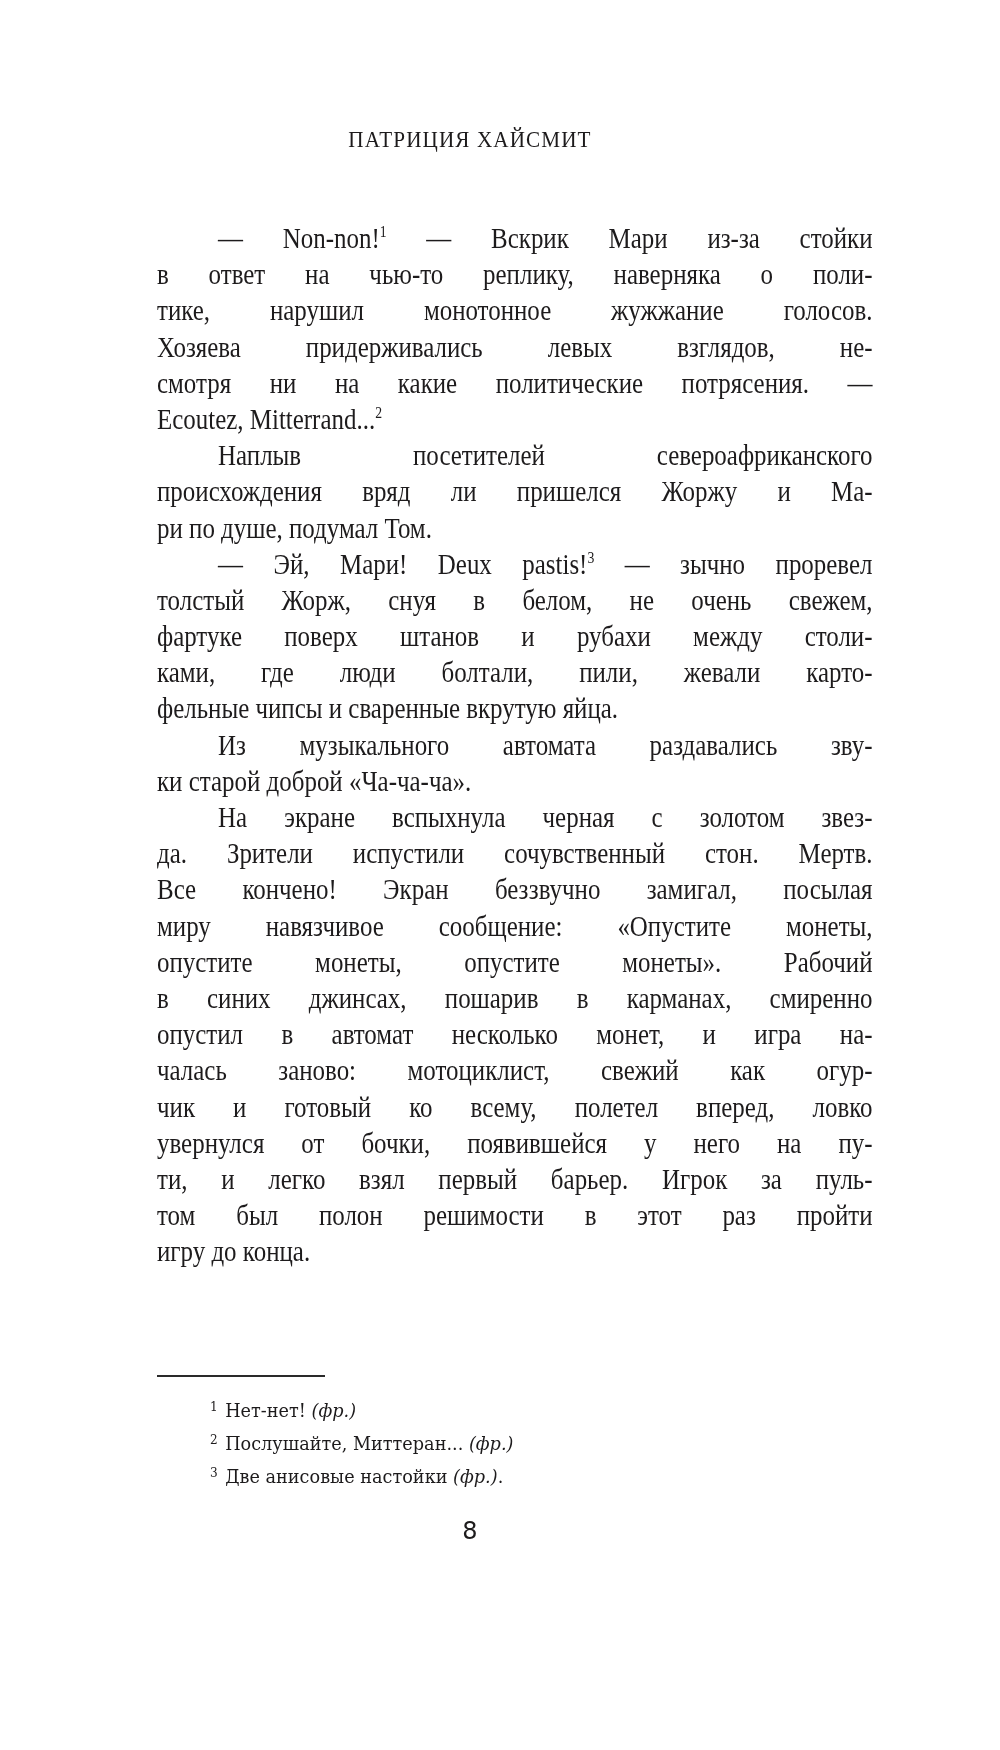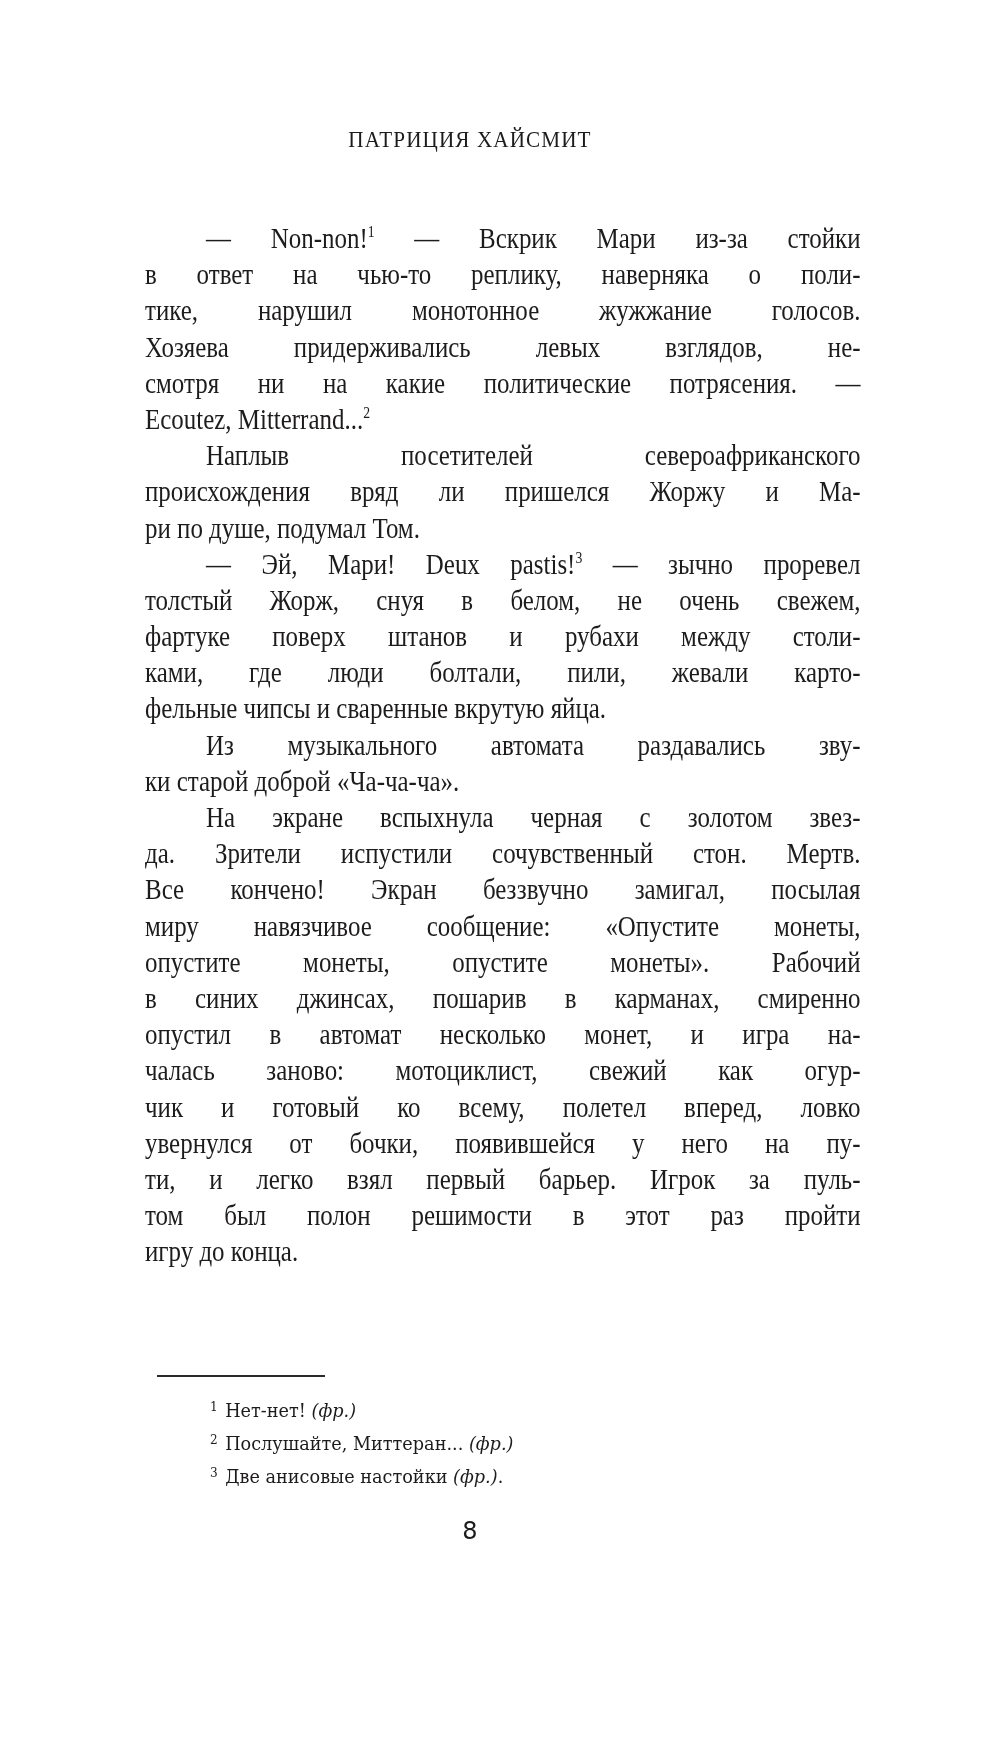--- a/index.html
+++ b/index.html
@@ -8,21 +8,21 @@
     position: relative; overflow: hidden;
     font-family: "Liberation Serif", "DejaVu Serif", serif;
     color: #1d1b1c;
   }
   .running-head {
     position: absolute; top: 127px; left: 0; width: 940px;
     text-align: center; font-size: 23px; letter-spacing: 1.2px;
     transform: scaleX(0.92); transform-origin: 470px 0;
   }
   .text-block {
-    position: absolute; top: 220px; left: 145px; width: 716px;
+    position: absolute; top: 220px; left: 157px; width: 716px;
   }
   .line {
     display: block; height: 36.2px; line-height: 36.2px;
     font-size: 29px; white-space: nowrap;
     text-align: justify; text-align-last: justify;
     transform: scaleX(0.86); transform-origin: 0 0; width: 832px;
   }
   .line.indent { padding-left: 71px; width: 761px; }
   .line.last { text-align-last: left; }
   sup { font-size: 0.55em; vertical-align: 0.7em; line-height: 0; }

